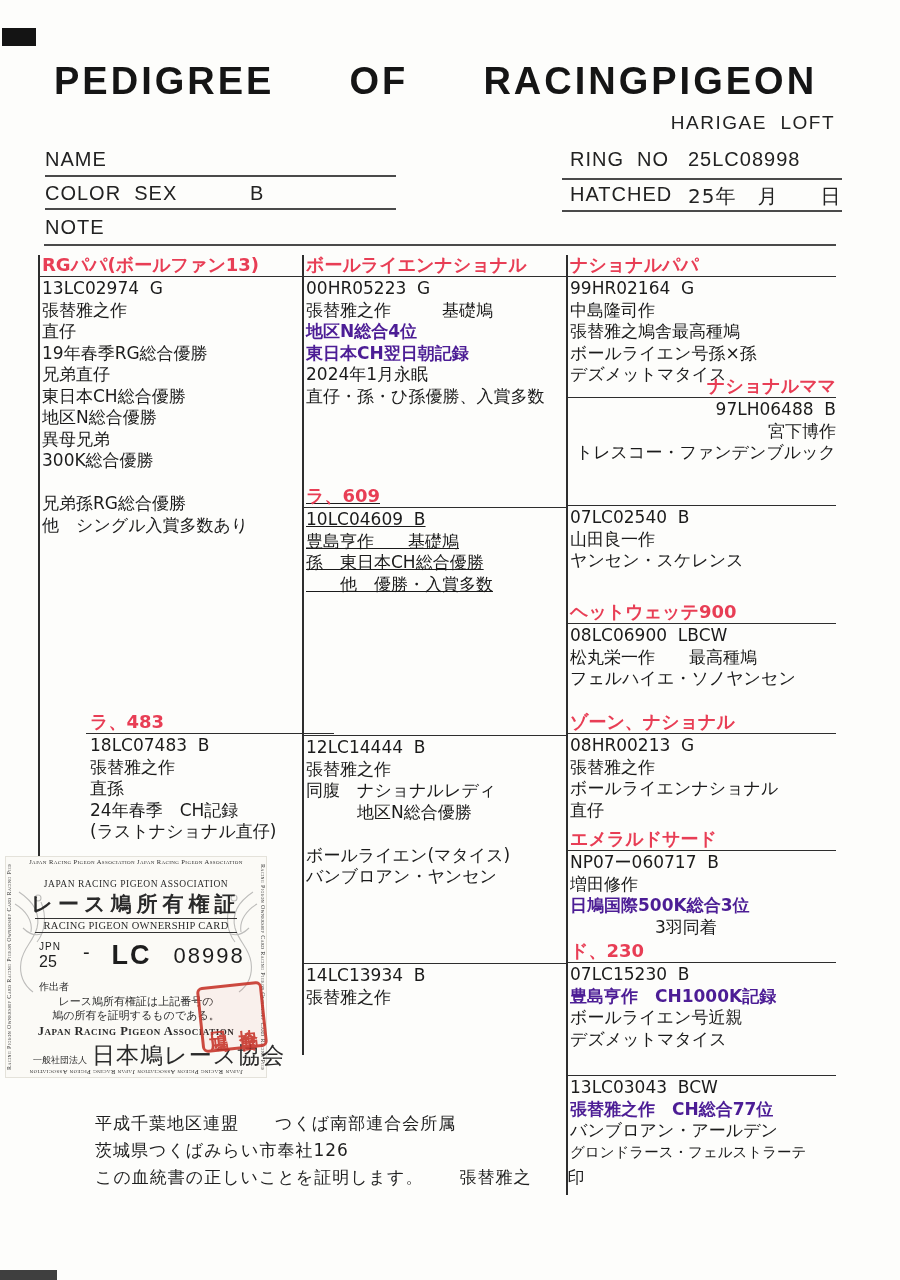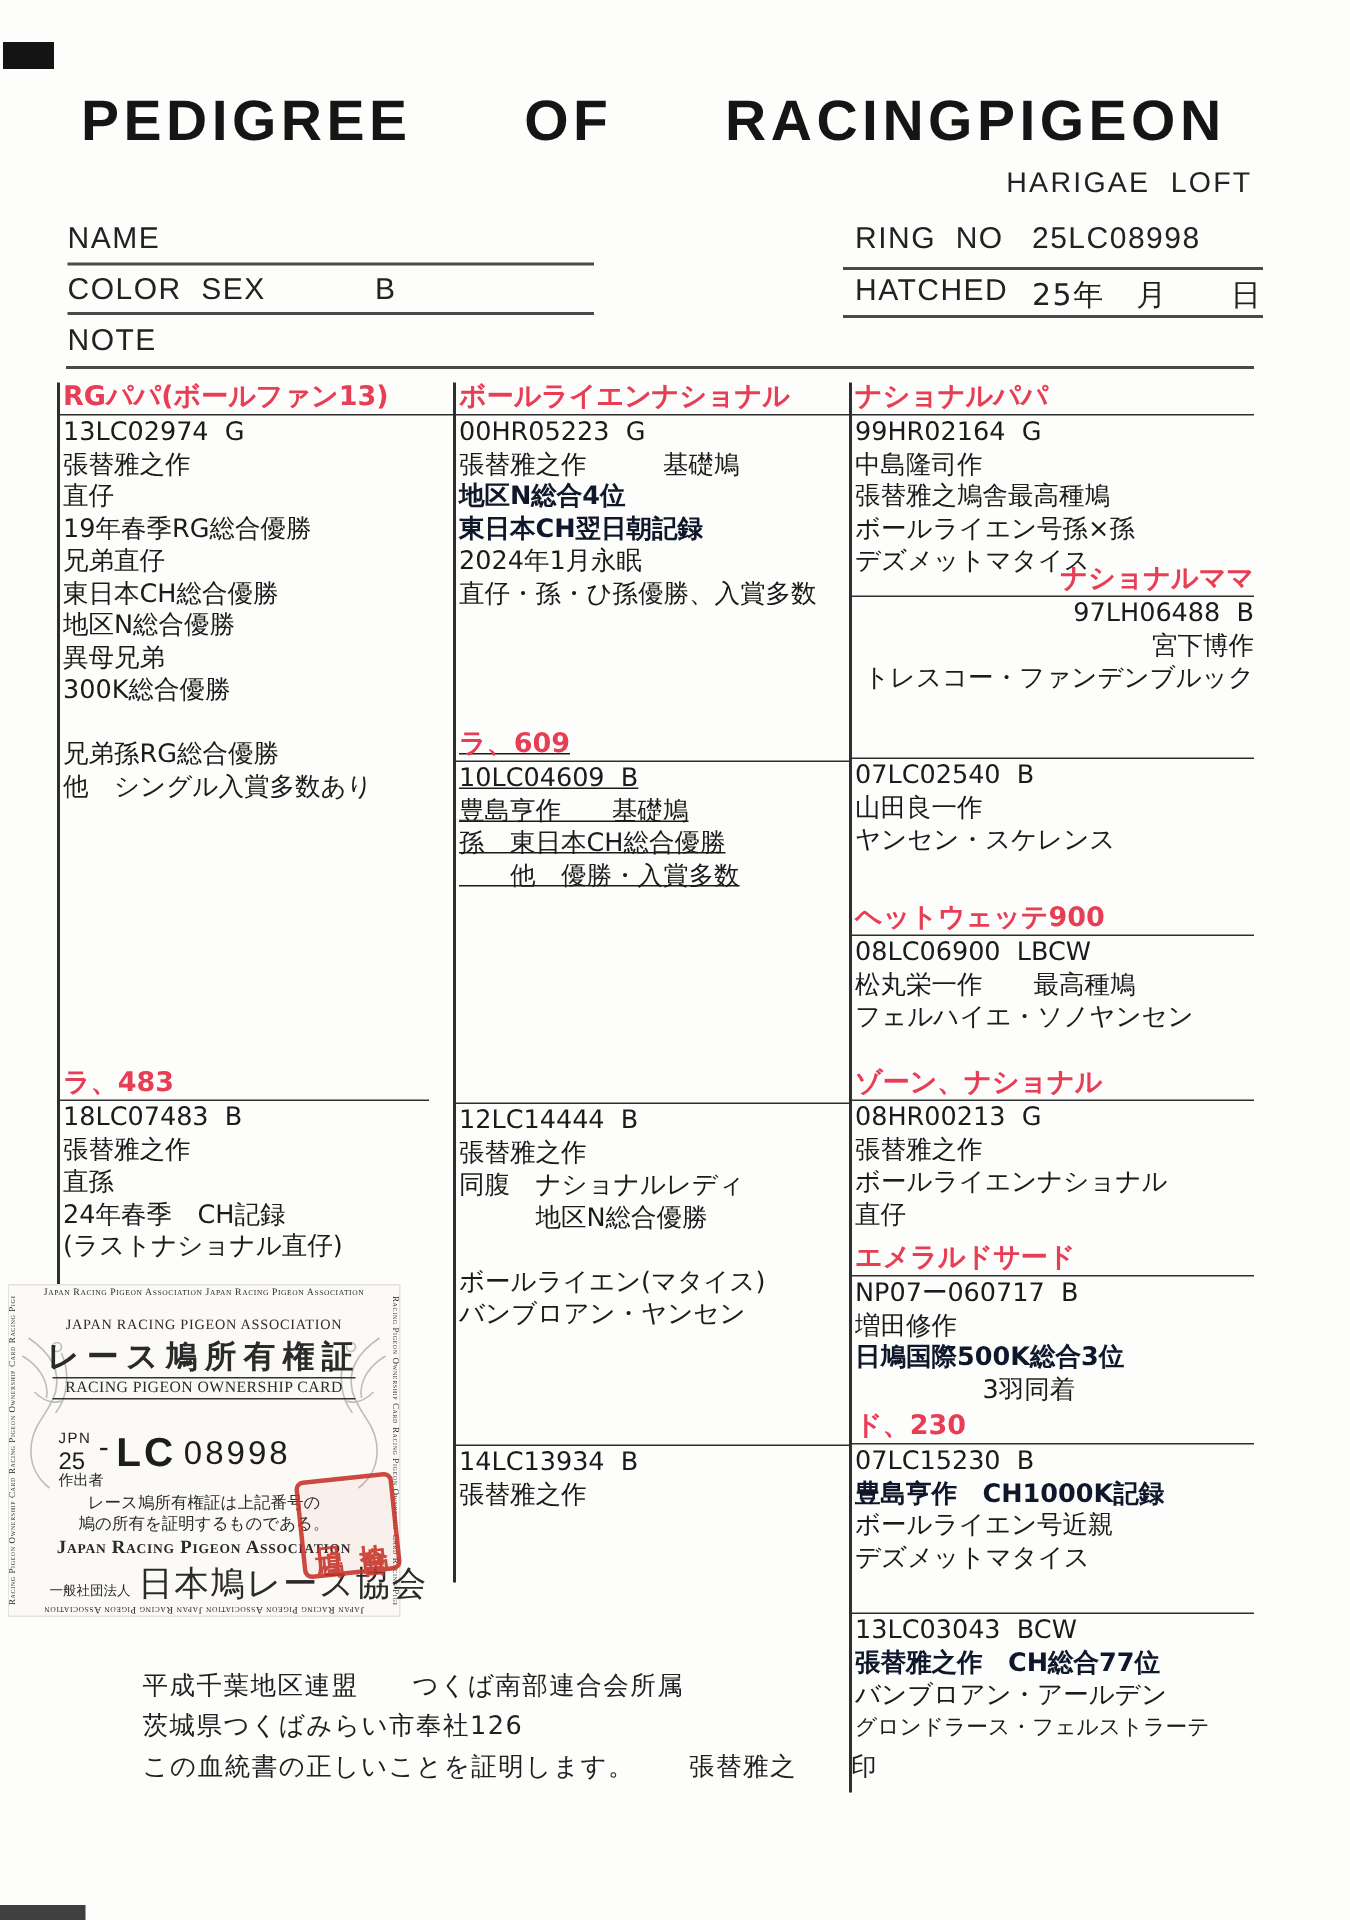--- a/index.html
+++ b/index.html
@@ -15,42 +15,42 @@
     font-size:19px;letter-spacing:1.5px;color:#222;white-space:pre;}
   .fld{font-family:"Liberation Sans",sans-serif;font-size:20px;letter-spacing:1px;color:#222;white-space:pre;}
   .uline{border-bottom:2px solid #4a4a4a;height:0;}
   
   .vline{width:1.6px;background:#2e2e2e;}
   .cell{position:absolute;font-size:17px;line-height:21.5px;color:#1b1b1b;}
   .cell-header{color:#e83e55;font-weight:700;font-size:18px;line-height:20px;
     padding:0 0 1px 4px;border-bottom:1.6px solid #2e2e2e;white-space:pre;margin-bottom:1px;}
   .cell.no-header{border-top:1.6px solid #2e2e2e;padding-top:1px;}
   .cell-line{white-space:pre;padding-left:4px;min-height:21.5px;}
-  .red-line{color:#0f172a;font-weight:700;}
+  .red-line{color:#4c1d95;font-weight:700;}
   .small-line{font-size:14.5px;line-height:21.5px;}
   
   .footer-line{left:95px;font-size:17px;letter-spacing:1px;white-space:pre;color:#1f1f1f;}
   
   #card{left:5px;top:856px;width:262px;height:222px;background:#fbfaf6;
     box-shadow:0 0 0 1px #e4e2da inset;font-family:"Liberation Serif",serif;color:#2a2a2a;}
   #card .ctr{position:absolute;left:0;width:100%;text-align:center;}
   .card-border-top{top:2px;font-size:6.5px;letter-spacing:.4px;font-variant:small-caps;white-space:nowrap;}
   .card-border-bottom{bottom:2px;font-size:6.5px;letter-spacing:.4px;font-variant:small-caps;
     transform:rotate(180deg);white-space:nowrap;}
   .card-side{position:absolute;top:8px;height:206px;font-size:6px;letter-spacing:.4px;
     font-variant:small-caps;writing-mode:vertical-rl;text-align:center;white-space:nowrap;overflow:hidden;}
   #card-side-left{left:1px;transform:rotate(180deg);}
   #card-side-right{right:1px;}
   .card-assoc-header{top:23px;font-size:9.5px;letter-spacing:.5px;white-space:nowrap;}
   .card-title-jp{top:34px;font-size:21px;font-weight:600;letter-spacing:5px;white-space:nowrap;
     font-family:"DejaVu Sans",sans-serif;}
   .card-title-en{top:62px;left:30px !important;width:202px !important;font-size:10.5px;letter-spacing:.3px;
     border-top:1.2px solid #333;border-bottom:1.2px solid #333;padding:1px 0;white-space:nowrap;}
-  .card-ring-row{top:84px;left:34px;display:flex;align-items:center;gap:5px;
-    font-family:"Liberation Sans",sans-serif;color:#1d1d1d;margin-top:13px;}
+  .card-ring-row{top:84px;left:34px;display:flex;align-items:center;gap:22px;
+    font-family:"Liberation Sans",sans-serif;color:#1d1d1d;}
   .card-ring-stack{display:flex;flex-direction:column;line-height:1;align-items:flex-start;}
   .card-ring-country{font-size:10px;letter-spacing:1px;}
   .card-ring-year{font-size:16px;margin-top:2px;}
   .card-ring-dash{font-size:20px;margin-top:-6px;}
   .card-ring-series{font-size:27px;font-weight:600;letter-spacing:2px;}
   .card-ring-number{font-size:22px;letter-spacing:2px;}
   .card-breeder{position:absolute;top:124px;left:34px;font-size:10px;
     font-family:"DejaVu Sans",sans-serif;}
   .card-st1{top:138px;font-size:11px;font-family:"DejaVu Sans",sans-serif;}
   .card-st2{top:152px;font-size:11px;font-family:"DejaVu Sans",sans-serif;}
@@ -111,21 +111,21 @@
       <div class="cell-line">19年春季RG総合優勝</div>
       <div class="cell-line">兄弟直仔</div>
       <div class="cell-line">東日本CH総合優勝</div>
       <div class="cell-line">地区N総合優勝</div>
       <div class="cell-line">異母兄弟</div>
       <div class="cell-line">300K総合優勝</div>
       <div class="cell-line">&nbsp;</div>
       <div class="cell-line">兄弟孫RG総合優勝</div>
       <div class="cell-line">他　シングル入賞多数あり</div>
     </div>
-  <div class="cell" style="left:38px;top:712px;width:248px;">
+  <div class="cell" style="left:38px;top:712px;width:248px;padding-left:48px;">
       <div class="cell-header">ラ、483</div>
       <div class="cell-line">18LC07483  B</div>
       <div class="cell-line">張替雅之作</div>
       <div class="cell-line">直孫</div>
       <div class="cell-line">24年春季　CH記録</div>
       <div class="cell-line">(ラストナショナル直仔)</div>
     </div>
 
   <div class="cell" style="left:302px;top:255px;width:264px;">
       <div class="cell-header">ボールライエンナショナル</div>

